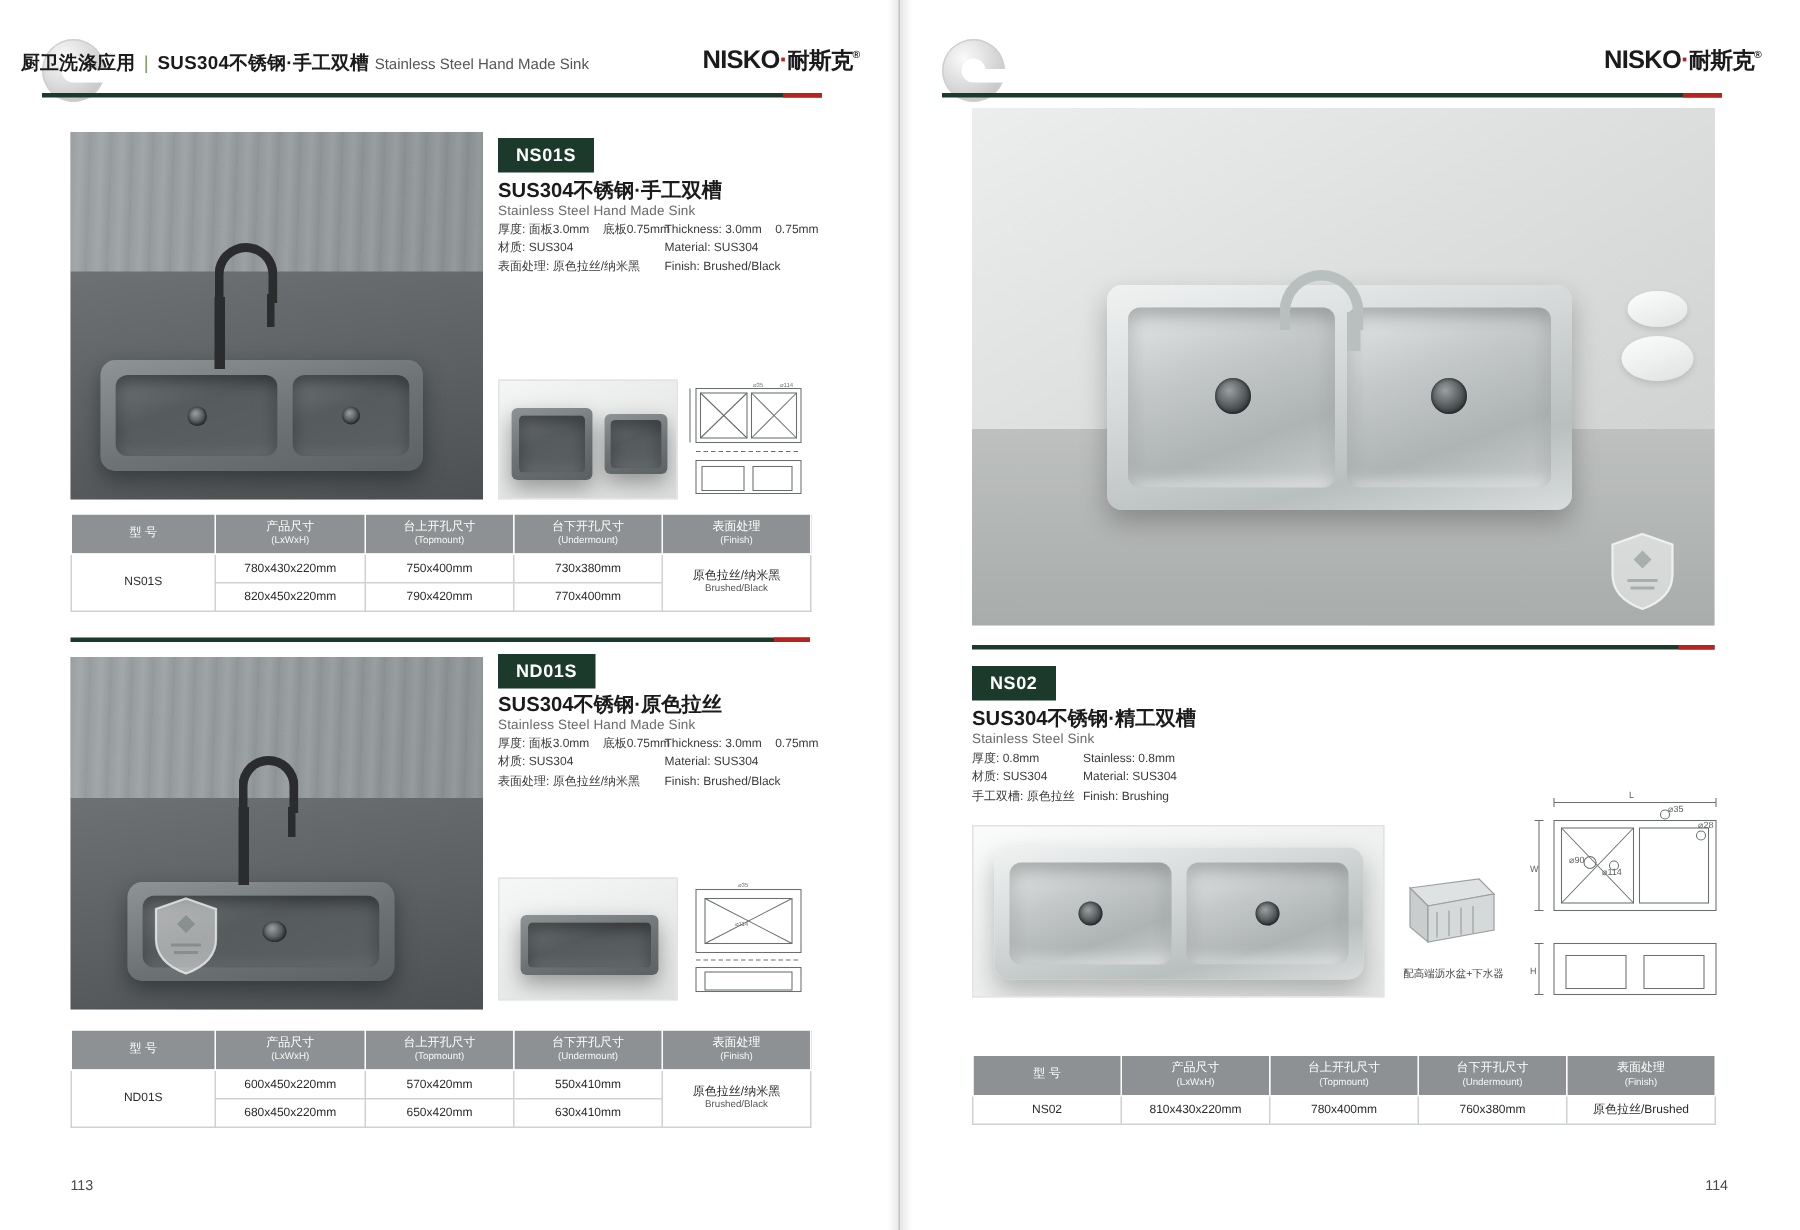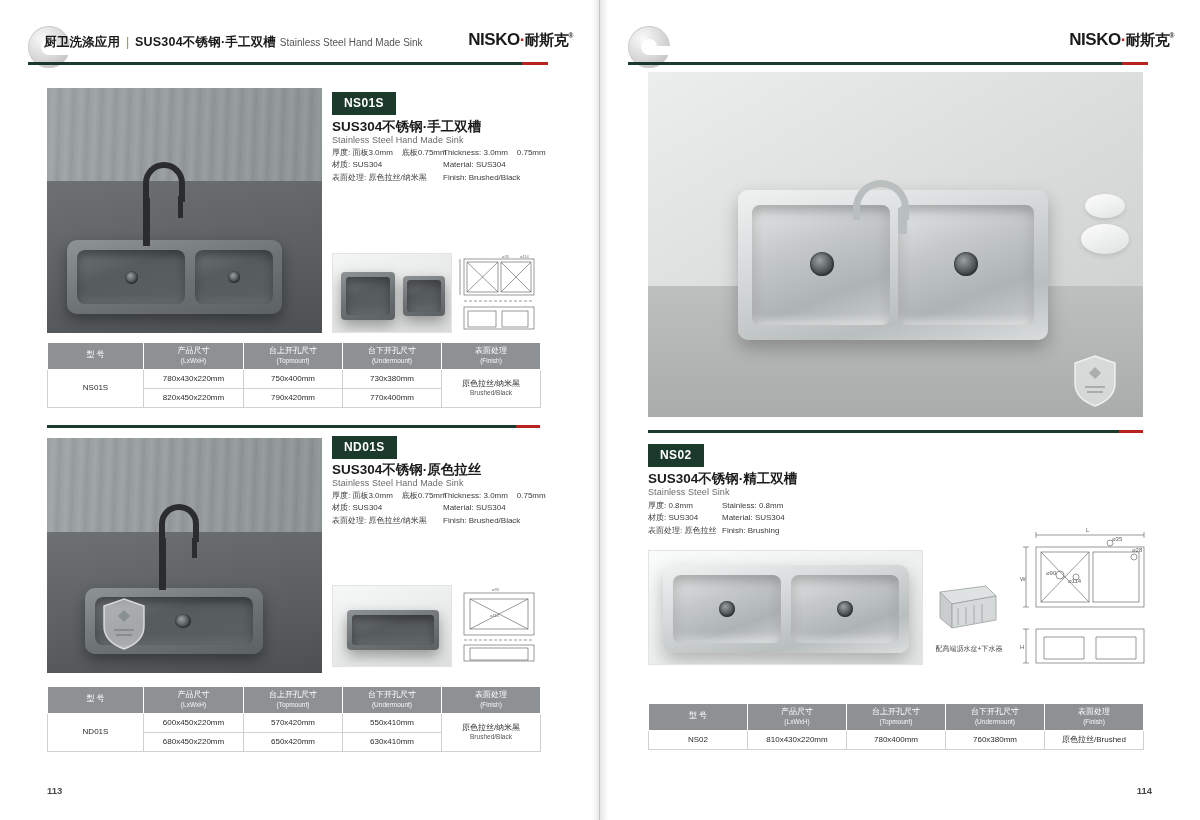--- a/index.html
+++ b/index.html
@@ -28,21 +28,21 @@
   }
   .hdr-logo-c::after {
     content: ""; position: absolute; left: 13px; top: 13px; width: 16px; height: 16px;
     background: #fff; border-radius: 50%;
   }
   .hdr-logo-c::before {
     content: ""; position: absolute; left: 22px; top: 20px; width: 24px; height: 9px;
     background: #fff;
   }
   .hdr-title {
-    position: absolute; left: 44px; top: 12px;
+    position: absolute; left: 14px; top: 12px;
     font-size: 12.5px; font-weight: bold; color: #1b1b1b;
     letter-spacing: 0.2px; white-space: nowrap;
   }
   .hdr-bar { position: absolute; left: 28px; top: 40px; width: 520px; height: 2.5px; background: #1b3a2b; }
   .hdr-bar-accent { position: absolute; right: 0; top: 0; width: 26px; height: 2.5px; background: #b8221f; }
   .hdr-sep { color: #7fa05c; font-weight: normal; padding: 0 2px; }
   .hdr-en { font-weight: normal; font-size: 10px; color: #555; letter-spacing: 0; }
   .hdr-brand {
     position: absolute; right: 26px; top: 8px;
     font-size: 17px; font-weight: bold; color: #1b1b1b; letter-spacing: -0.5px;
@@ -352,21 +352,21 @@
           </td>
         </tr>
         <tr>
           <td>680x450x220mm</td>
           <td>650x420mm</td>
           <td>630x410mm</td>
         </tr>
       </tbody>
     </table>
 
-    <div class="page-num" style="left:47px;font-weight:bold;">113</div>
+    <div class="page-num" style="left:47px;">113</div>
   </div>
 
   <div class="page right">
 
     <div class="hdr">
       <div class="hdr-logo-c"></div>
       <div class="hdr-bar" style="left:28px; width:520px;">
         <div class="hdr-bar-accent"></div>
       </div>
       <div class="hdr-brand">
@@ -401,21 +401,21 @@
 
     <div class="divider-green" style="left:648px; top:430px; width:495px; margin-left:-600px;">
       <div class="red"></div>
     </div>
 
     <div class="code-badge" style="left:48px; top:444px;">NS02</div>
     <div class="prod-title" style="left:48px; top:470px;">SUS304不锈钢·精工双槽</div>
     <div class="prod-sub" style="left:48px; top:487px;">Stainless Steel Sink</div>
     <div class="spec" style="left:48px; top:500px;">厚度: 0.8mm
 材质: SUS304
-表面处理: 原色拉丝</div>
+手工双槽: 原色拉丝</div>
     <div class="spec en" style="left:122px; top:500px;">Stainless: 0.8mm
 Material: SUS304
 Finish: Brushing</div>
 
     <div class="thumb-photo" style="left:48px; top:550px; width:275px; height:115px;">
       <div style="position:absolute;inset:0;background:linear-gradient(160deg,#fafbfb,#e3e5e5);"></div>
       <div class="sink-frame steel" style="left:14px; top:14px; width:246px; height:88px;"></div>
       <div class="sink-basin steel" style="left:24px; top:24px; width:108px; height:68px;"></div>
       <div class="sink-basin steel" style="left:142px; top:24px; width:108px; height:68px;"></div>
       <div class="drain" style="left:70px; top:50px; width:16px; height:16px;"></div>
@@ -495,17 +495,17 @@
         <tr>
           <td>NS02</td>
           <td>810x430x220mm</td>
           <td>780x400mm</td>
           <td>760x380mm</td>
           <td>原色拉丝/Brushed</td>
         </tr>
       </tbody>
     </table>
 
-    <div class="page-num" style="right:48px;font-weight:bold;">114</div>
+    <div class="page-num" style="right:48px;">114</div>
   </div>
 
   <div class="gutter-shadow"></div>
 </div>
 
 </body></html>

